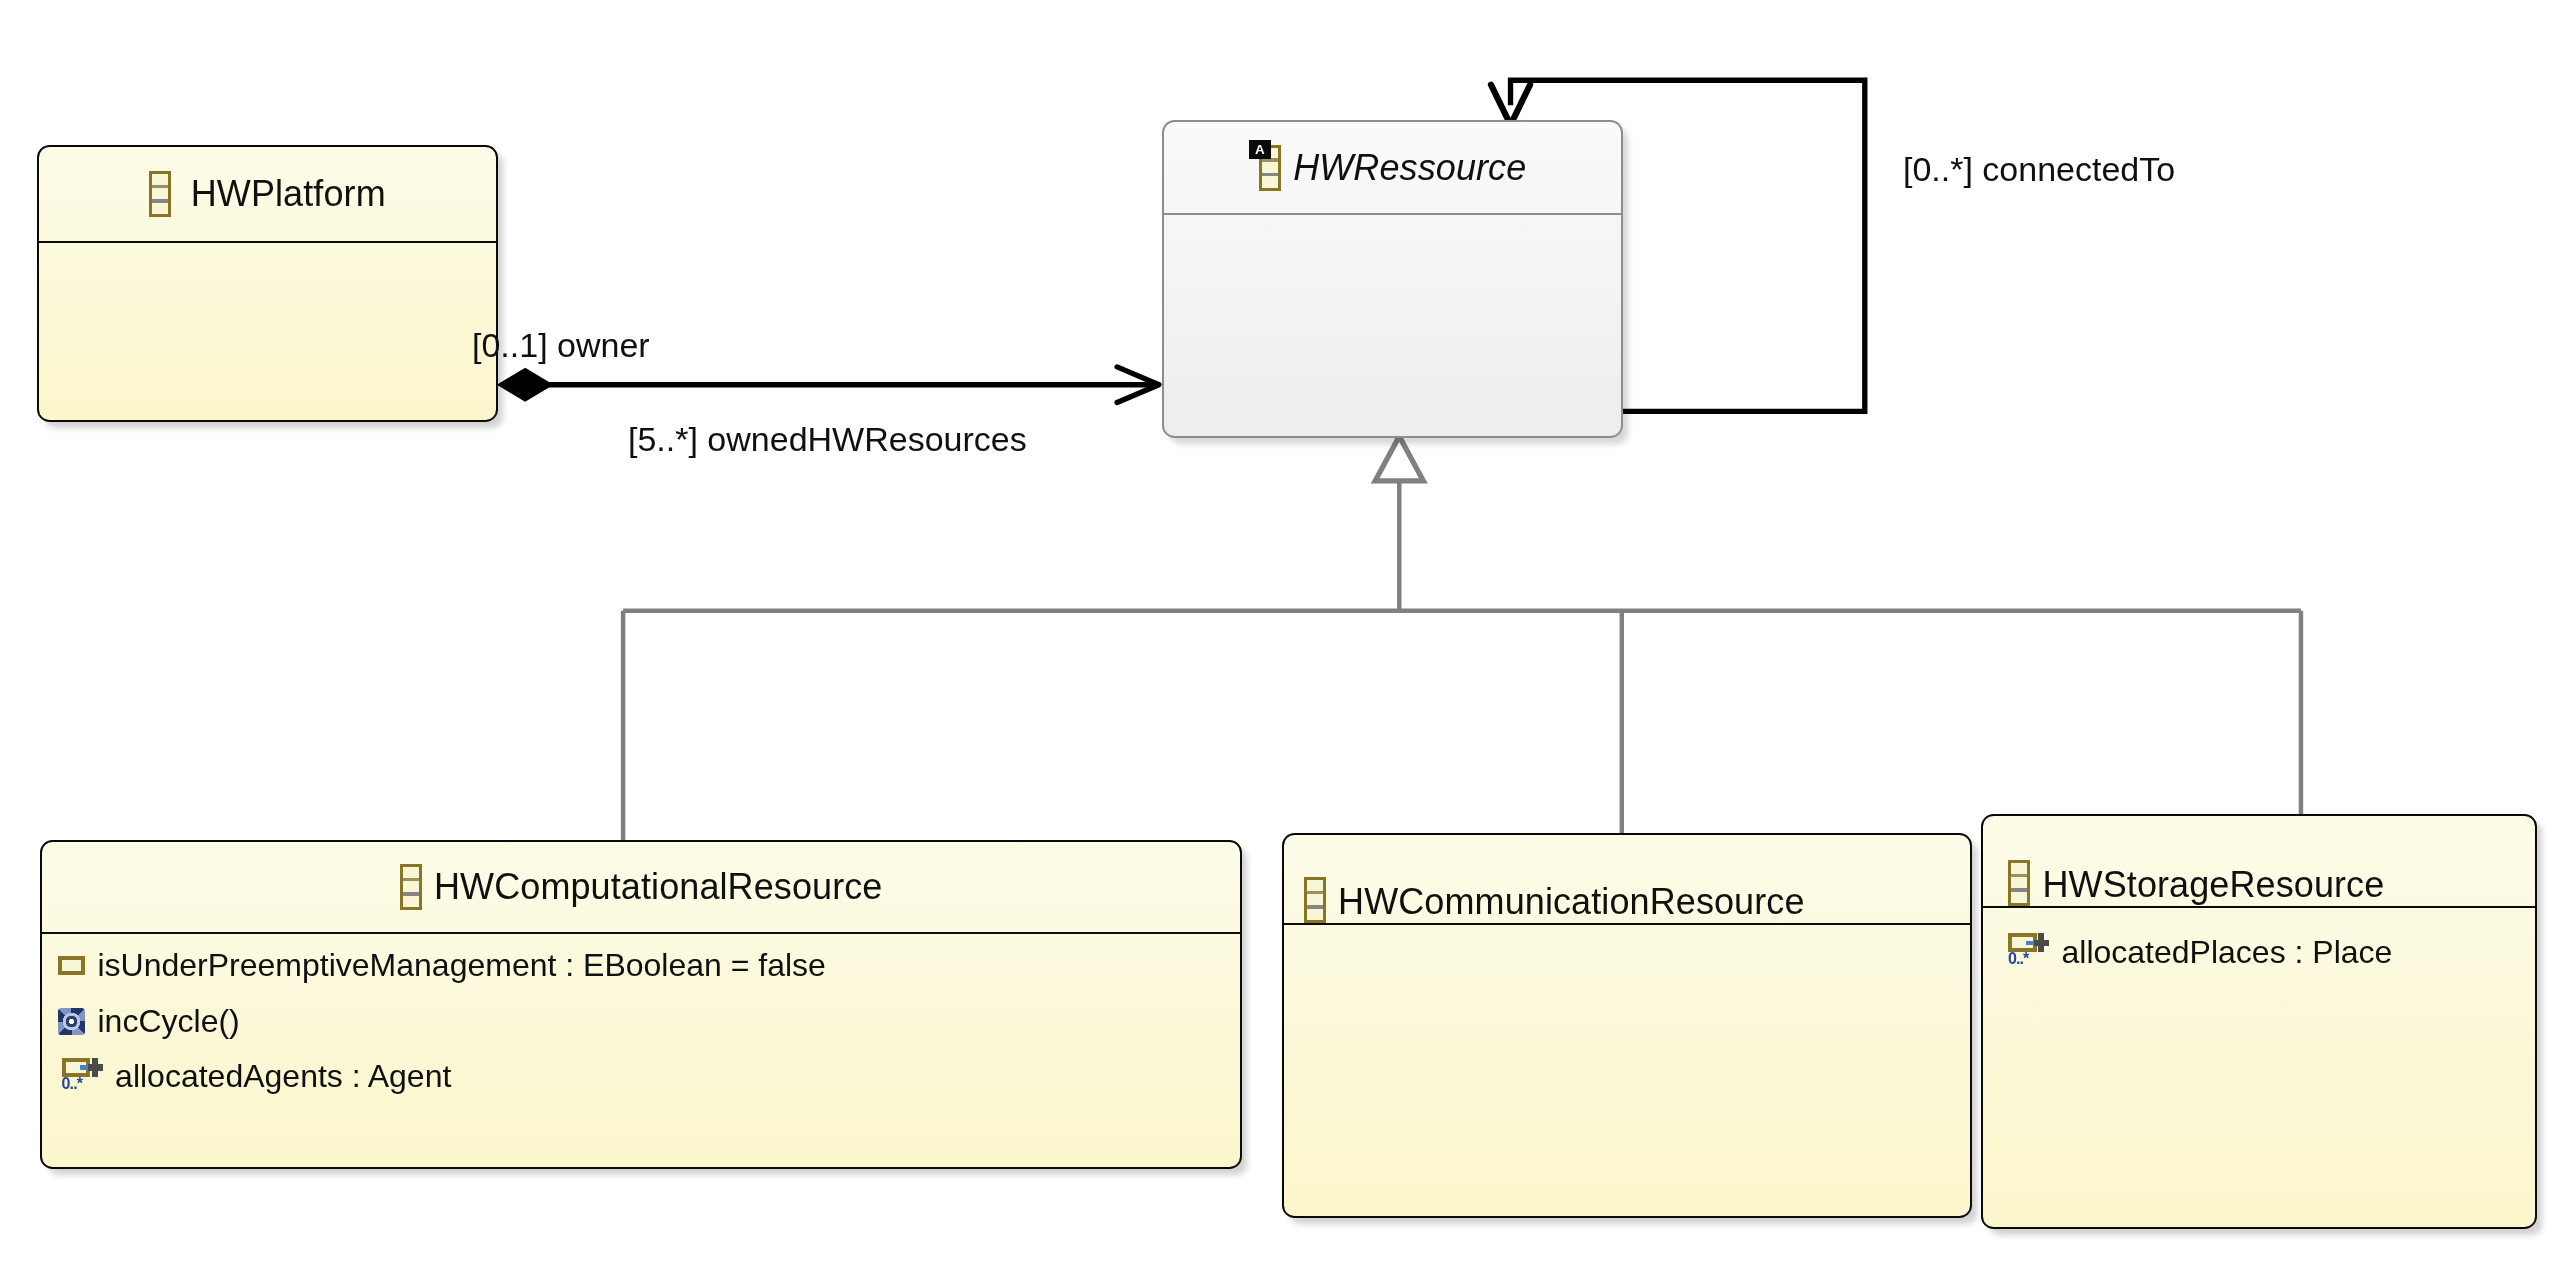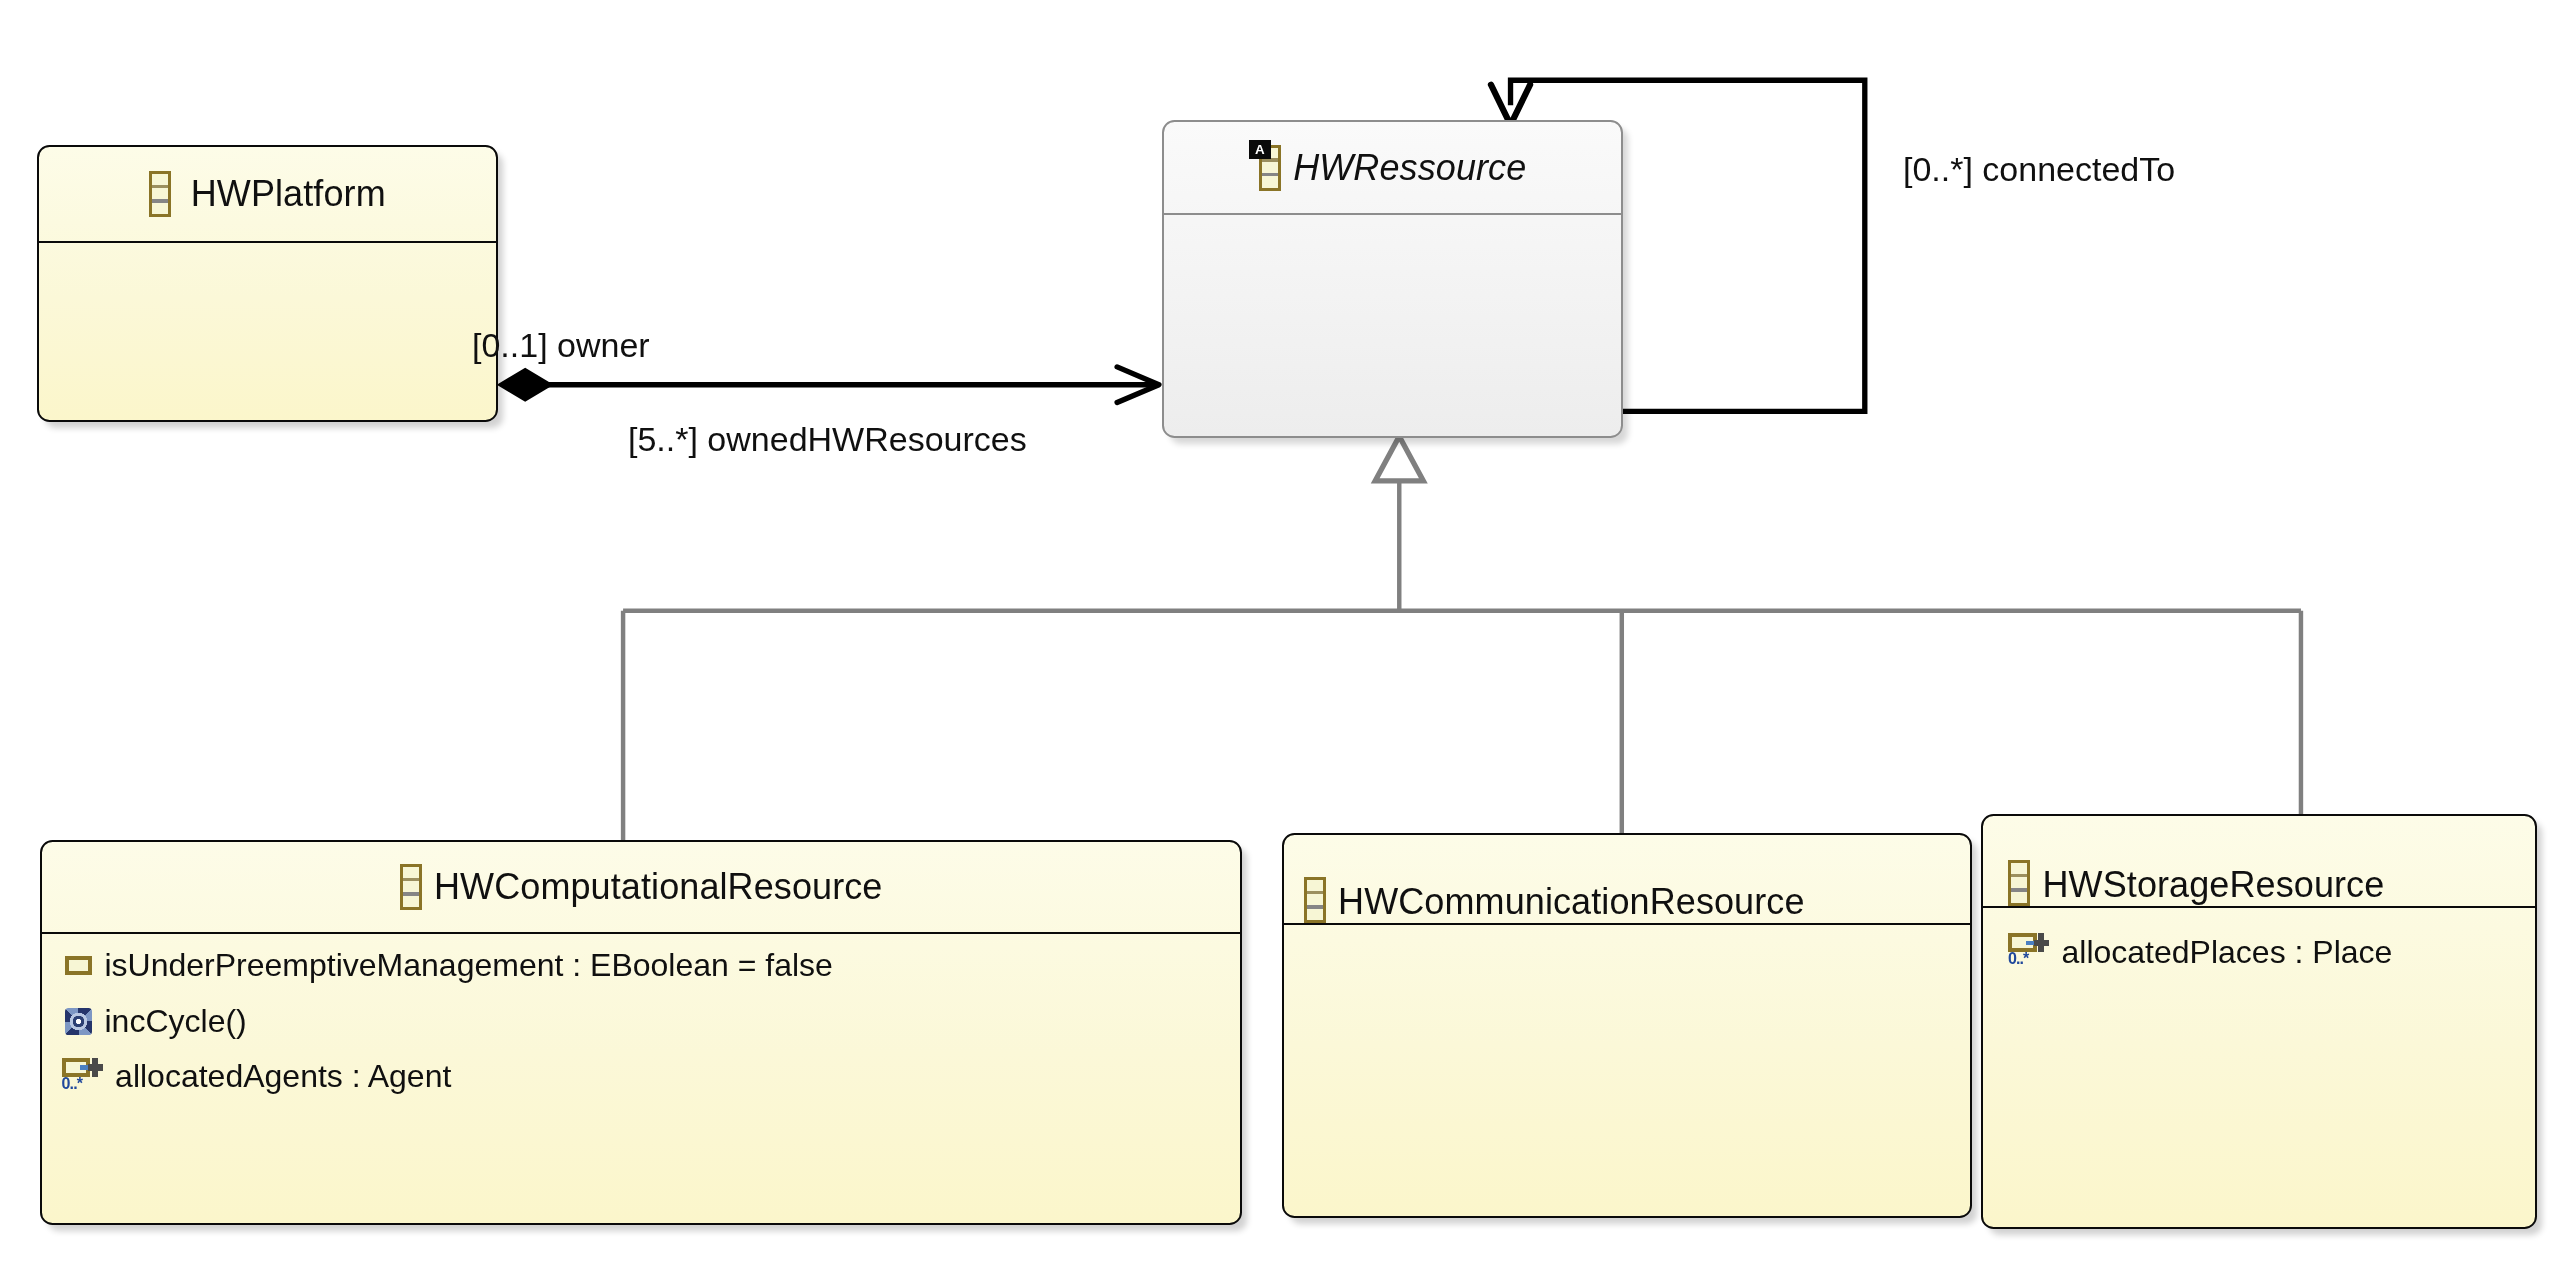--- a/index.html
+++ b/index.html
@@ -66,21 +66,21 @@
 
   .uml-body {
     position: relative;
     padding: 9px 0 0 0;
     overflow: hidden;
   }
   .member-row {
     display: flex;
     align-items: center;
     height: 45px;
-    padding-left: 23px;
+    padding-left: 16px;
     white-space: nowrap;
     overflow: hidden;
   }
   .member-label {
     font-size: 32px;
     color: #101010;
     margin-left: 12.5px;
   }
 
   
@@ -250,21 +250,21 @@
   <div class="uml-class selected" id="box-hwressource" style="left:1162px; top:120px; width:461px; height:318px;">
     <div class="uml-header" style="height:93px;">
       <span class="icon-class">
         <span class="icon-abstract-badge">A</span>
       </span>
       <span class="class-title abstract">HWRessource</span>
     </div>
     <div class="uml-body" style="height:219px;"></div>
   </div>
 
-  <div class="uml-class normal" id="box-hwcomputationalresource" style="left:40px; top:840px; width:1202px; height:385px;">
+  <div class="uml-class normal" id="box-hwcomputationalresource" style="left:40px; top:840px; width:1202px; height:329px;">
     <div class="uml-header" style="height:92px;">
       <span class="icon-class"></span>
       <span class="class-title">HWComputationalResource</span>
     </div>
     <div class="uml-body" style="height:280px;">
 
       <div class="member-row">
         <span class="icon-attribute"></span>
         <span class="member-label">isUnderPreemptiveManagement : EBoolean = false</span>
       </div>

